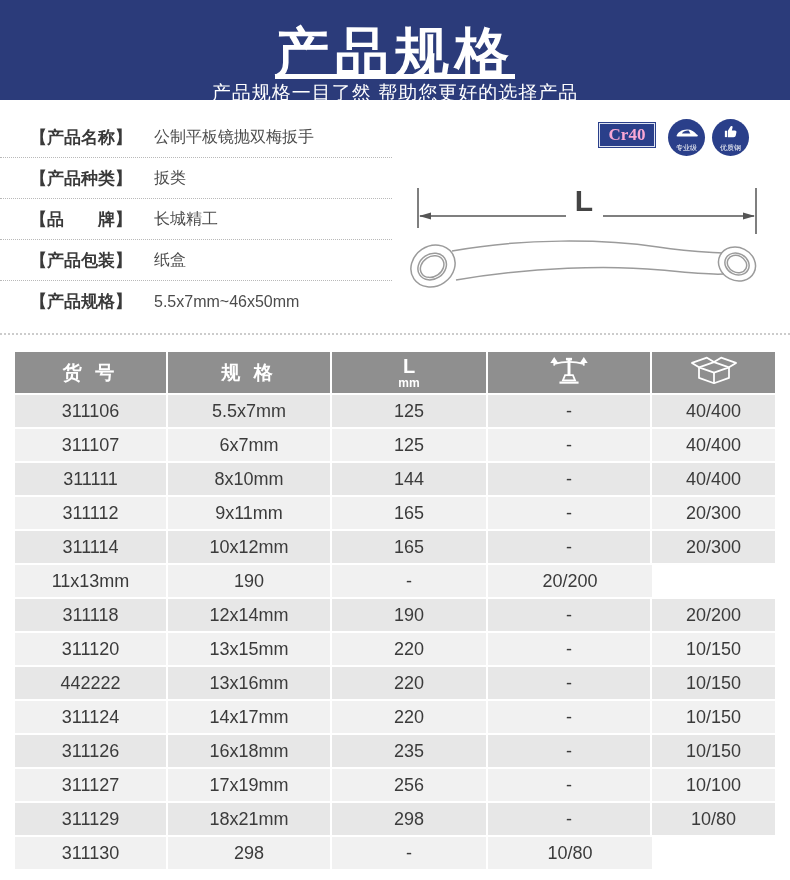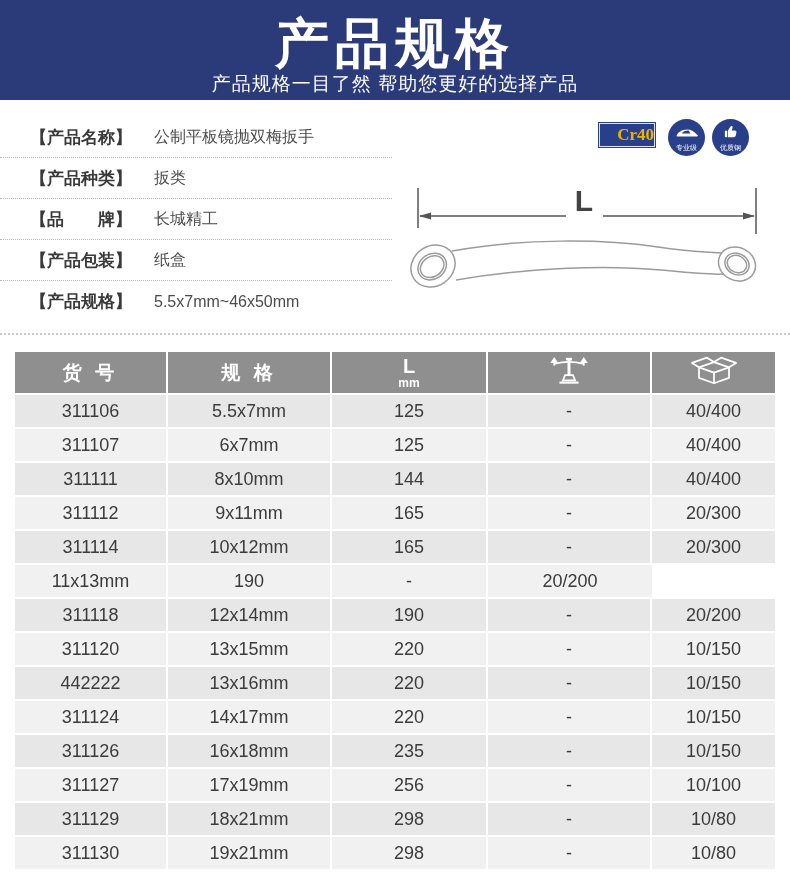--- a/index.html
+++ b/index.html
@@ -3,36 +3,36 @@
 <meta charset="utf-8">
 <style>
   * { margin:0; padding:0; box-sizing:border-box; }
   html,body { width:790px; height:880px; background:#fff; overflow:hidden;
               font-family:"Liberation Sans","DejaVu Sans",sans-serif; }
   .page { position:relative; width:790px; height:880px; background:#fff; }
 
   
   .hero { position:absolute; left:0; top:0; width:790px; height:100px;
           background:#2b3b7a; color:#fff; text-align:center; }
-  .hero-title { font-size:54px; font-weight:bold; letter-spacing:6px; line-height:1; padding-top:16px; }
+  .hero-title { font-size:54px; font-weight:bold; letter-spacing:6px; line-height:1; padding-top:25px;text-decoration:underline; }
   .hero-subtitle { font-size:19px; letter-spacing:1px; margin-top:1px; }
 
   
   .info-section { position:absolute; left:0; top:100px; width:790px; height:252px; }
   .info-list { position:absolute; left:0; top:17px; width:392px; }
   .info-row { height:41px; display:flex; align-items:center; padding-left:30px;
               border-bottom:1px dotted #b9b9b9;gap:12px; }
   .info-row:last-child { border-bottom:none; }
   .info-label { font-size:17px; font-weight:bold; color:#3a3a3a; white-space:pre; }
   .info-value { font-size:16px; color:#4c4c4c; margin-left:10px; }
 
   .badge-cr { position:absolute; left:599px; top:23px; width:56px; height:24px;
               background:#2a3f8a; border:1px solid #dfe4f2; box-shadow:0 0 0 1px #2a3f8a;
-              color:#eab308; font-family:"Liberation Serif","DejaVu Serif",serif;
-              font-weight:bold; font-size:17px; text-align:right; line-height:22px; }
+              color:#f9a8d4; font-family:"Liberation Serif","DejaVu Serif",serif;
+              font-weight:bold; font-size:17px; text-align:center; line-height:22px; }
   .badge-circle { position:absolute; top:19px; width:37px; height:37px; border-radius:50%;
                   background:#2a3f8a; color:#fff; display:flex; flex-direction:column;
                   align-items:center; justify-content:center; }
   .badge-circle.c1 { left:668px; }
   .badge-circle.c2 { left:712px; }
   .badge-circle .mini-label { font-size:7px; line-height:1; margin-top:1px; letter-spacing:0; }
 
   .wrench-svg { position:absolute; left:403px; top:78px; width:370px; height:132px; }
 
   .section-divider { position:absolute; left:0; top:233px; width:790px; height:0;
@@ -285,21 +285,20 @@
         <div class="tr grid-cols">
           <div class="td">311129</div>
           <div class="td">18x21mm</div>
           <div class="td">298</div>
           <div class="td">-</div>
           <div class="td">10/80</div>
         </div>
 
         <div class="tr grid-cols">
           <div class="td">311130</div>
-          <div class="td">19x21mm</div>
           <div class="td">298</div>
           <div class="td">-</div>
           <div class="td">10/80</div>
         </div>
       </div>
 
   </div>
 </div>
 
 </body></html>

